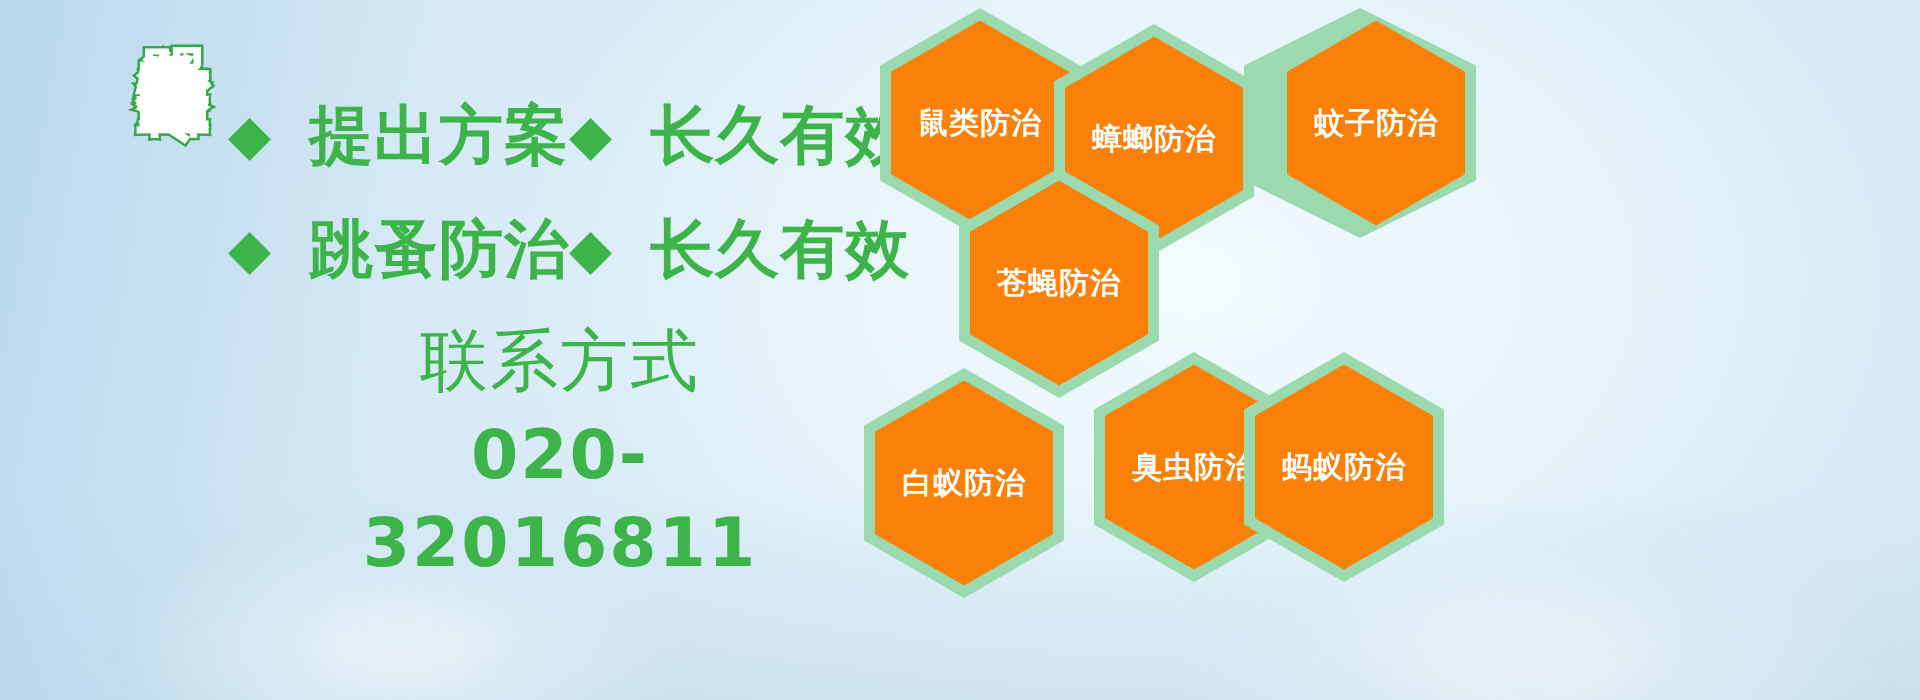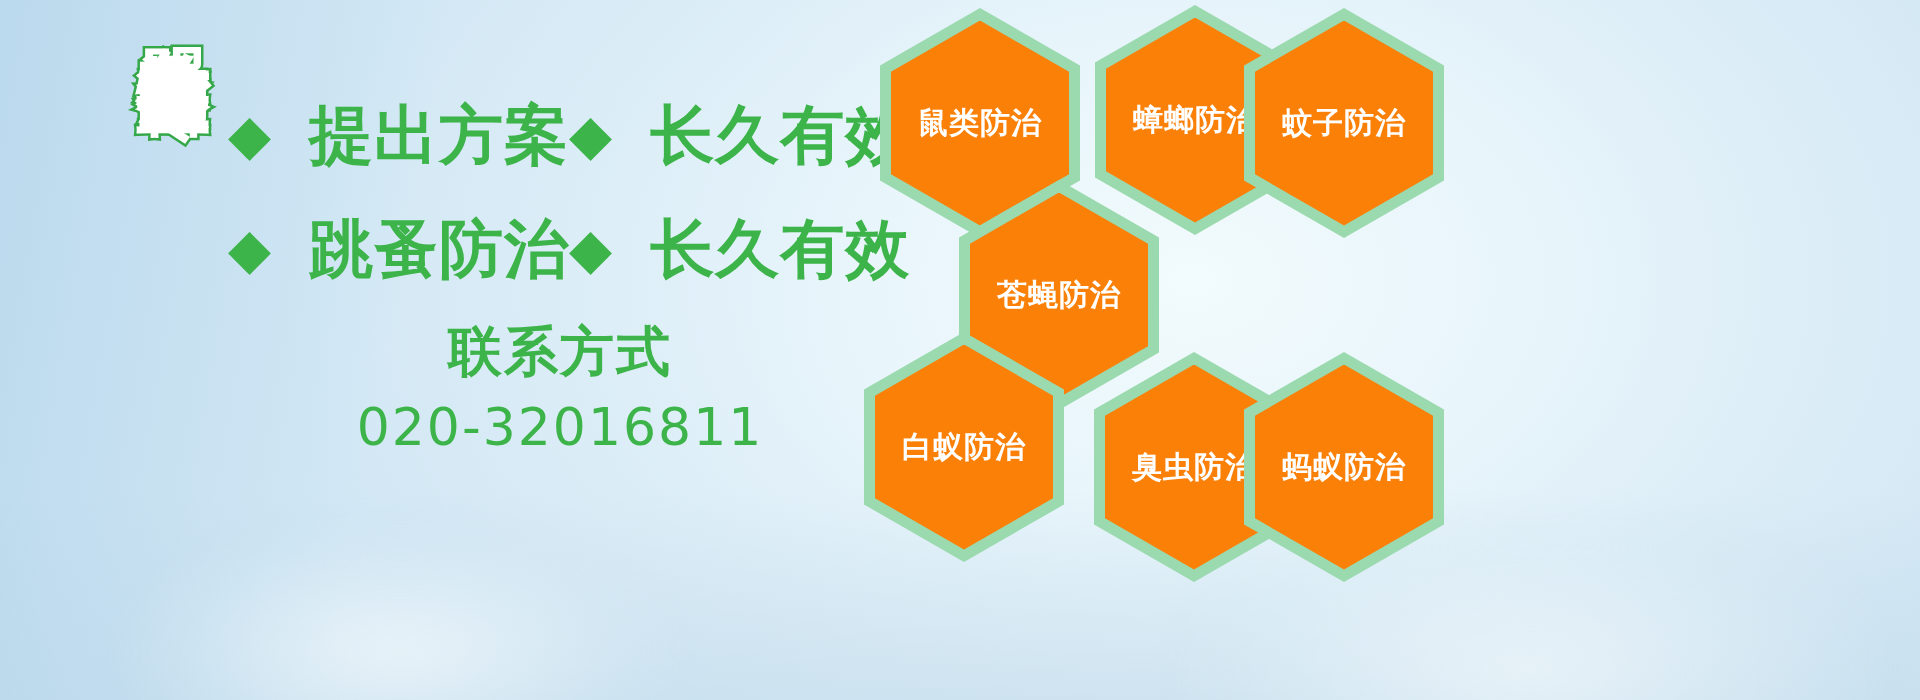--- a/index.html
+++ b/index.html
@@ -61,25 +61,25 @@
     letter-spacing:1px;line-height:1;white-space:nowrap;margin-left:24px;
   }
   .slogan-gap{width:30px;}
 
   
   .contact{
     position:absolute;left:300px;top:318px;width:520px;
     text-align:center;color:#3cb44a;
   }
   .contact-title{
-    font-size:54px;font-weight:bold;letter-spacing:2px;
+    font-size:68px;font-weight:normal;letter-spacing:2px;
     line-height:1.25;margin-bottom:8px;
   }
   .phone{
-    font-size:52px;font-weight:normal;letter-spacing:2px;
+    font-size:68px;font-weight:bold;letter-spacing:2px;
     line-height:1.3;
   }
 
   
   .honeycomb{position:absolute;left:858px;top:0px;width:600px;height:560px;}
   .hex{
     position:absolute;width:200px;height:230px;
     -webkit-clip-path:polygon(50% 0%,100% 25%,100% 75%,50% 100%,0% 75%,0% 25%);
     clip-path:polygon(50% 0%,100% 25%,100% 75%,50% 100%,0% 75%,0% 25%);
     background:#9bd9ae;
@@ -129,38 +129,38 @@
     <div class="phone">020-32016811</div>
   </div>
 
   <div class="honeycomb">
 
     <div class="hex" style="left:6px;top:8px;margin-left:16px;">
       <div class="hex-inner">
         <span class="hex-label">鼠类防治</span>
       </div>
     </div>
-    <div class="hex" style="left:196px;top:5px;margin-left:41px;">
+    <div class="hex" style="left:196px;top:24px;">
       <div class="hex-inner">
         <span class="hex-label">蟑螂防治</span>
       </div>
     </div>
-    <div class="hex" style="left:386px;top:8px;">
+    <div class="hex" style="left:386px;top:8px;padding-left:32px;">
       <div class="hex-inner">
         <span class="hex-label">蚊子防治</span>
       </div>
     </div>
 
-    <div class="hex" style="left:101px;top:180px;align-items:center;">
+    <div class="hex" style="left:101px;top:168px;align-items:center;">
       <div class="hex-inner">
         <span class="hex-label">苍蝇防治</span>
       </div>
     </div>
 
-    <div class="hex" style="left:6px;top:332px;font-family:Liberation Serif, serif;">
+    <div class="hex" style="left:6px;top:368px;font-family:Liberation Serif, serif;">
       <div class="hex-inner">
         <span class="hex-label">白蚁防治</span>
       </div>
     </div>
     <div class="hex" style="left:188px;top:352px;margin-left:48px;">
       <div class="hex-inner">
         <span class="hex-label">臭虫防治</span>
       </div>
     </div>
     <div class="hex" style="left:386px;top:352px;">

